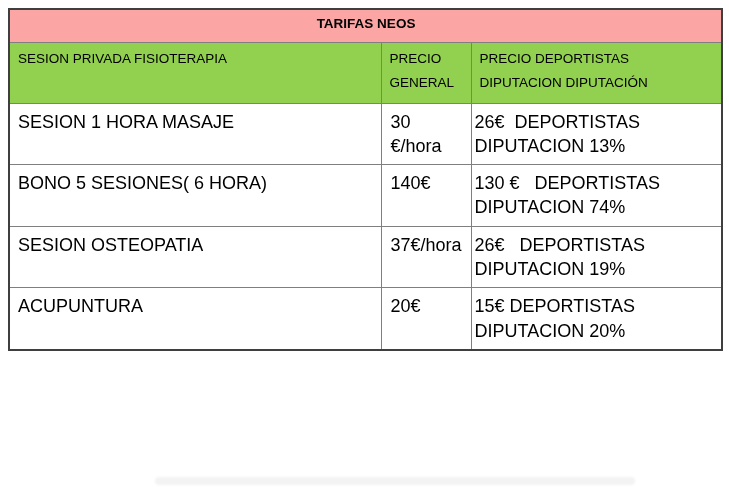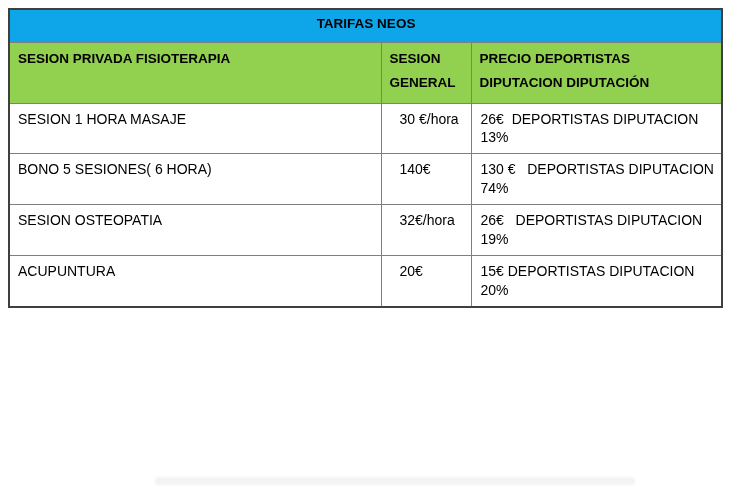--- a/index.html
+++ b/index.html
@@ -28,47 +28,47 @@
     border: 2px solid #3f3f3f;
   }
   table.tarifas col.c1 { width: 372px; }
   table.tarifas col.c2 { width: 90px; }
   table.tarifas col.c3 { width: 251px; }
 
   table.tarifas th, table.tarifas td {
     border: 1px solid #7f7f7f;
     vertical-align: top;
     padding: 6px 7px 6px 8px;
-    font-size: 14px;
+    font-size: 18px;
     line-height: 1.35;
     text-align: left;
     white-space: pre-wrap;
     overflow: hidden;
   }
 
   tr.title-row th {
-    background: #0ea5e9;
+    background: #fca5a5;
     height: 33px;
     text-align: center;
     font-size: 13.5px;
     font-weight: bold;
     padding-top: 5px;
     border-bottom: 1px solid #7f7f7f;
   }
   tr.header-row th {
     background: #92d050;
     height: 61px;
     font-size: 13.5px;
-    font-weight: bold;
+    font-weight: normal;
     line-height: 1.85;
     padding-top: 4px;
   }
   tbody tr td { height: 37px; }
-  tbody td.price-cell { padding-left: 18px; }
-  tbody td.discount-cell { padding-left: 9px; margin-left: 39px; }
+  tbody td.price-cell { padding-left: 9px; }
+  tbody td.discount-cell { padding-left: 3px; margin-left: 39px; }
 
   .page-shadow {
     position: absolute;
     left: 155px;
     top: 477px;
     width: 480px;
     height: 8px;
     background: #f3f3f3;
     border-radius: 4px;
     filter: blur(1px);
@@ -84,38 +84,38 @@
       <col class="c1">
         <col class="c2">
         <col class="c3">
     </colgroup>
     <thead>
       <tr class="title-row">
         <th colspan="3">TARIFAS NEOS</th>
       </tr>
       <tr class="header-row">
         <th>SESION PRIVADA FISIOTERAPIA</th>
-        <th>SESION GENERAL</th>
+        <th>PRECIO GENERAL</th>
         <th>PRECIO DEPORTISTAS DIPUTACION DIPUTACIÓN</th>
       </tr>
     </thead>
     <tbody>
       <tr>
         <td class="service-cell">SESION 1 HORA MASAJE</td>
         <td class="price-cell">30 €/hora</td>
         <td class="discount-cell">26€  DEPORTISTAS DIPUTACION 13%</td>
       </tr>
       <tr>
         <td class="service-cell">BONO 5 SESIONES( 6 HORA)</td>
         <td class="price-cell">140€</td>
         <td class="discount-cell">130 €   DEPORTISTAS DIPUTACION 74%</td>
       </tr>
       <tr>
         <td class="service-cell">SESION OSTEOPATIA</td>
-        <td class="price-cell">32€/hora</td>
+        <td class="price-cell">37€/hora</td>
         <td class="discount-cell">26€   DEPORTISTAS DIPUTACION 19%</td>
       </tr>
       <tr>
         <td class="service-cell">ACUPUNTURA</td>
         <td class="price-cell">20€</td>
         <td class="discount-cell">15€ DEPORTISTAS DIPUTACION 20%</td>
       </tr>
 
     </tbody>
   </table>

